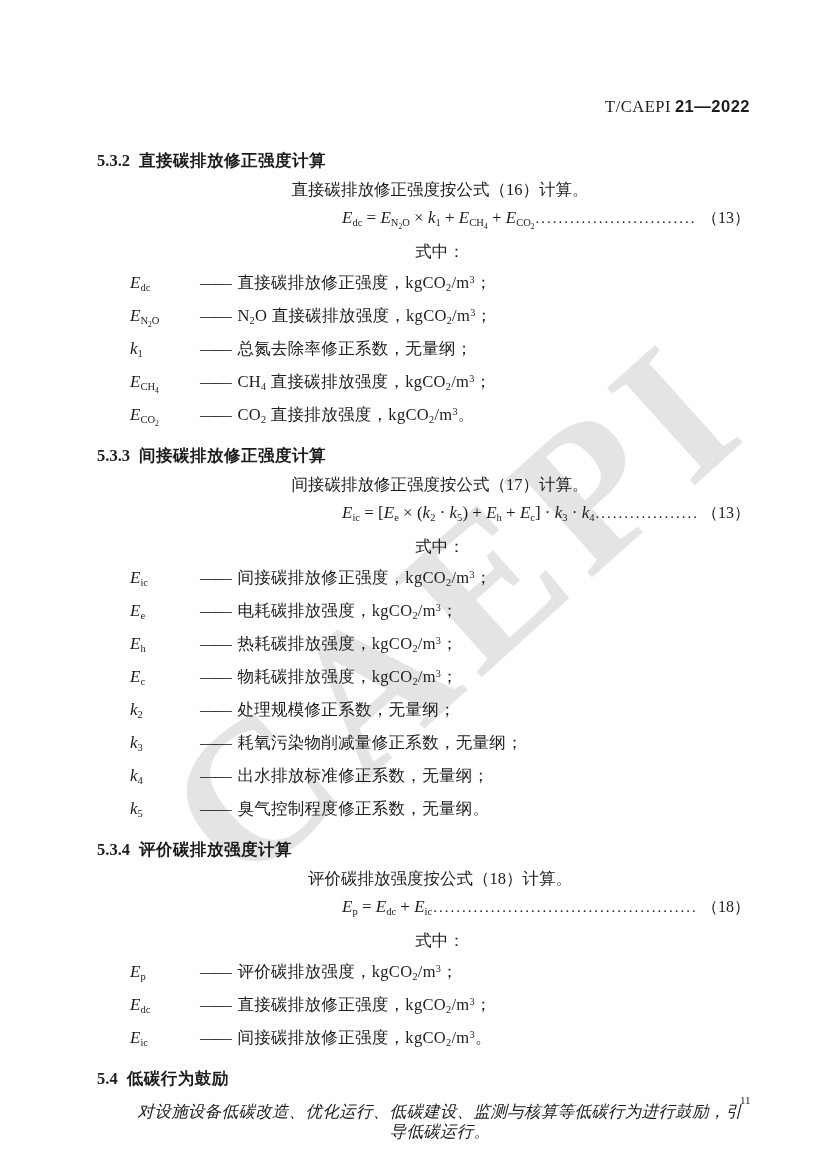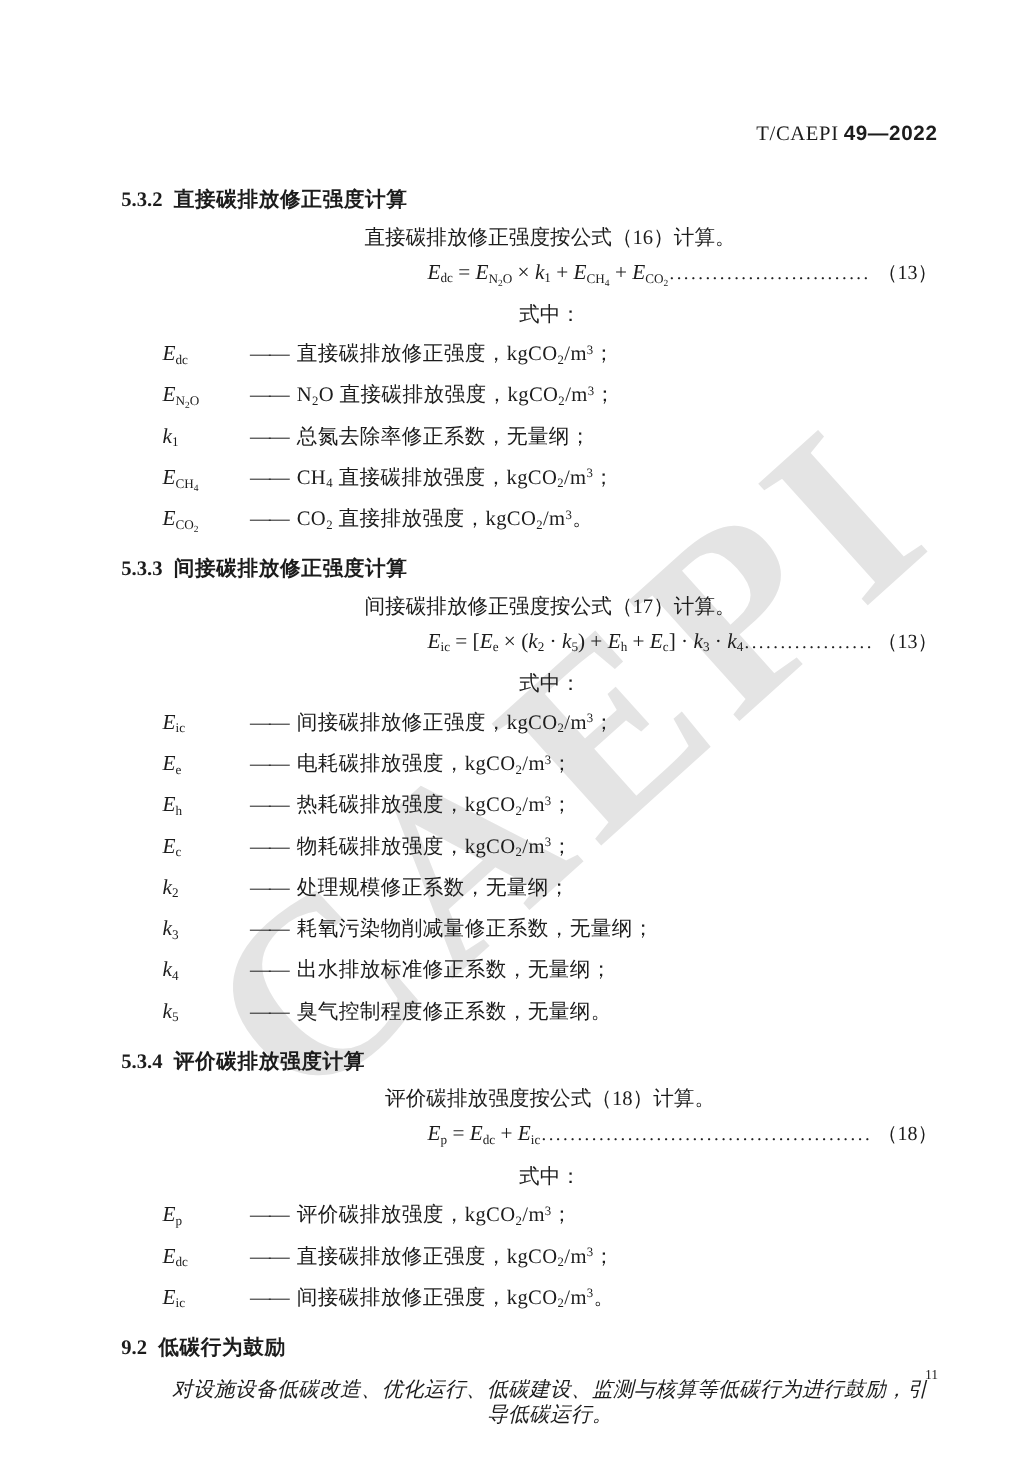--- a/index.html
+++ b/index.html
@@ -95,21 +95,21 @@
     font-size:11px;
     z-index:2;
   }
 </style>
 </head>
 <body>
 
 <div class="page">
   <div class="watermark">CAEPI</div>
   <div class="header">
-    <span class="hdr-code">T/CAEPI</span><span class="hdr-num">49—2022</span>
+    <span class="hdr-code">T/CAEPI</span><span class="hdr-num">21—2022</span>
   </div>
   <div class="content" id="content">
       <div class="sec-heading"><span class="sec-num">5.3.2</span><span class="sec-title">直接碳排放修正强度计算</span></div>
       <p class="intro indent">直接碳排放修正强度按公式（16）计算。</p>
       <div class="formula">
         <span class="f-spacer"></span>
         <span class="f-expr"><span class="var">E</span><sub>dc</sub><span class="op"> = </span><span class="var">E</span><sub>N<sub>2</sub>O</sub><span class="op"> × </span><span class="var">k</span><sub>1</sub><span class="op"> + </span><span class="var">E</span><sub>CH<sub>4</sub></sub><span class="op"> + </span><span class="var">E</span><sub>CO<sub>2</sub></sub></span>
         <span class="f-leader">............................................................................................................................................</span>
         <span class="f-num">（13）</span>
       </div>
@@ -211,17 +211,17 @@
           <span class="def-sym"><span class="var">E</span><sub>dc</sub></span>
           <span class="def-dash">——</span>
           <span class="def-desc">直接碳排放修正强度，kgCO<sub>2</sub>/m<sup>3</sup>；</span>
         </div>
         <div class="defrow">
           <span class="def-sym"><span class="var">E</span><sub>ic</sub></span>
           <span class="def-dash">——</span>
           <span class="def-desc">间接碳排放修正强度，kgCO<sub>2</sub>/m<sup>3</sup>。</span>
         </div>
       </div>
-      <div class="sec-heading"><span class="sec-num">9.2</span><span class="sec-title">低碳行为鼓励</span></div>
+      <div class="sec-heading"><span class="sec-num">5.4</span><span class="sec-title">低碳行为鼓励</span></div>
       <p class="para indent">对设施设备低碳改造、优化运行、低碳建设、监测与核算等低碳行为进行鼓励，引导低碳运行。</p>
     </div>
   <div class="pageno">11</div>
 </div>
 
 </body></html>

